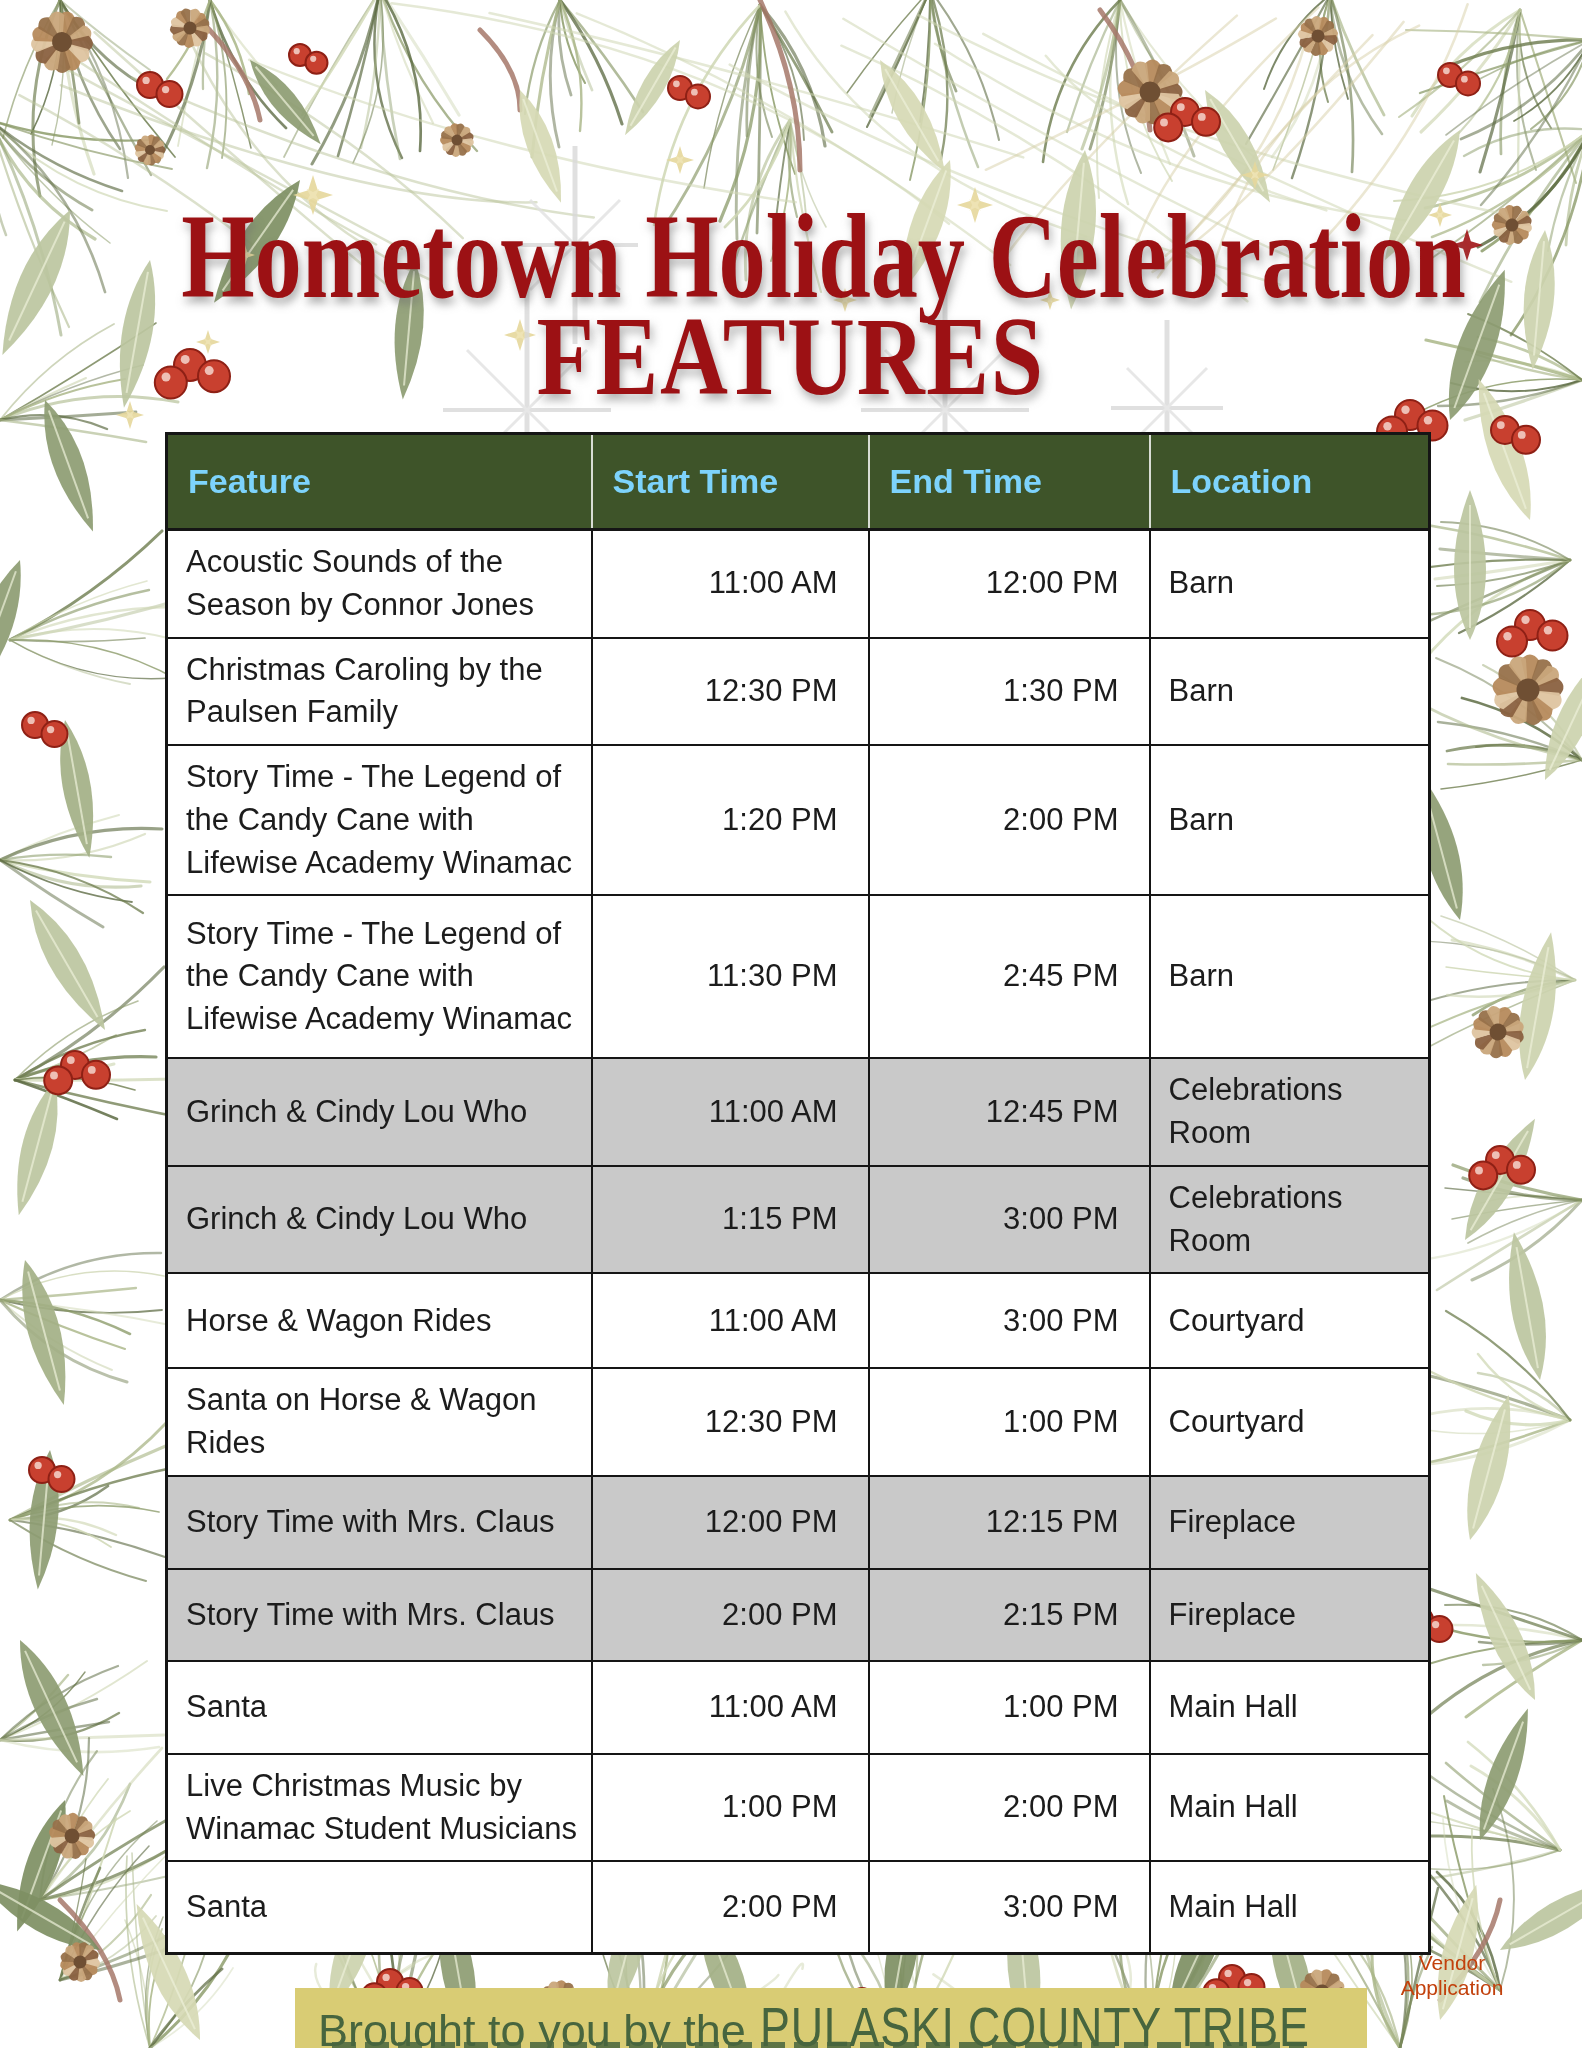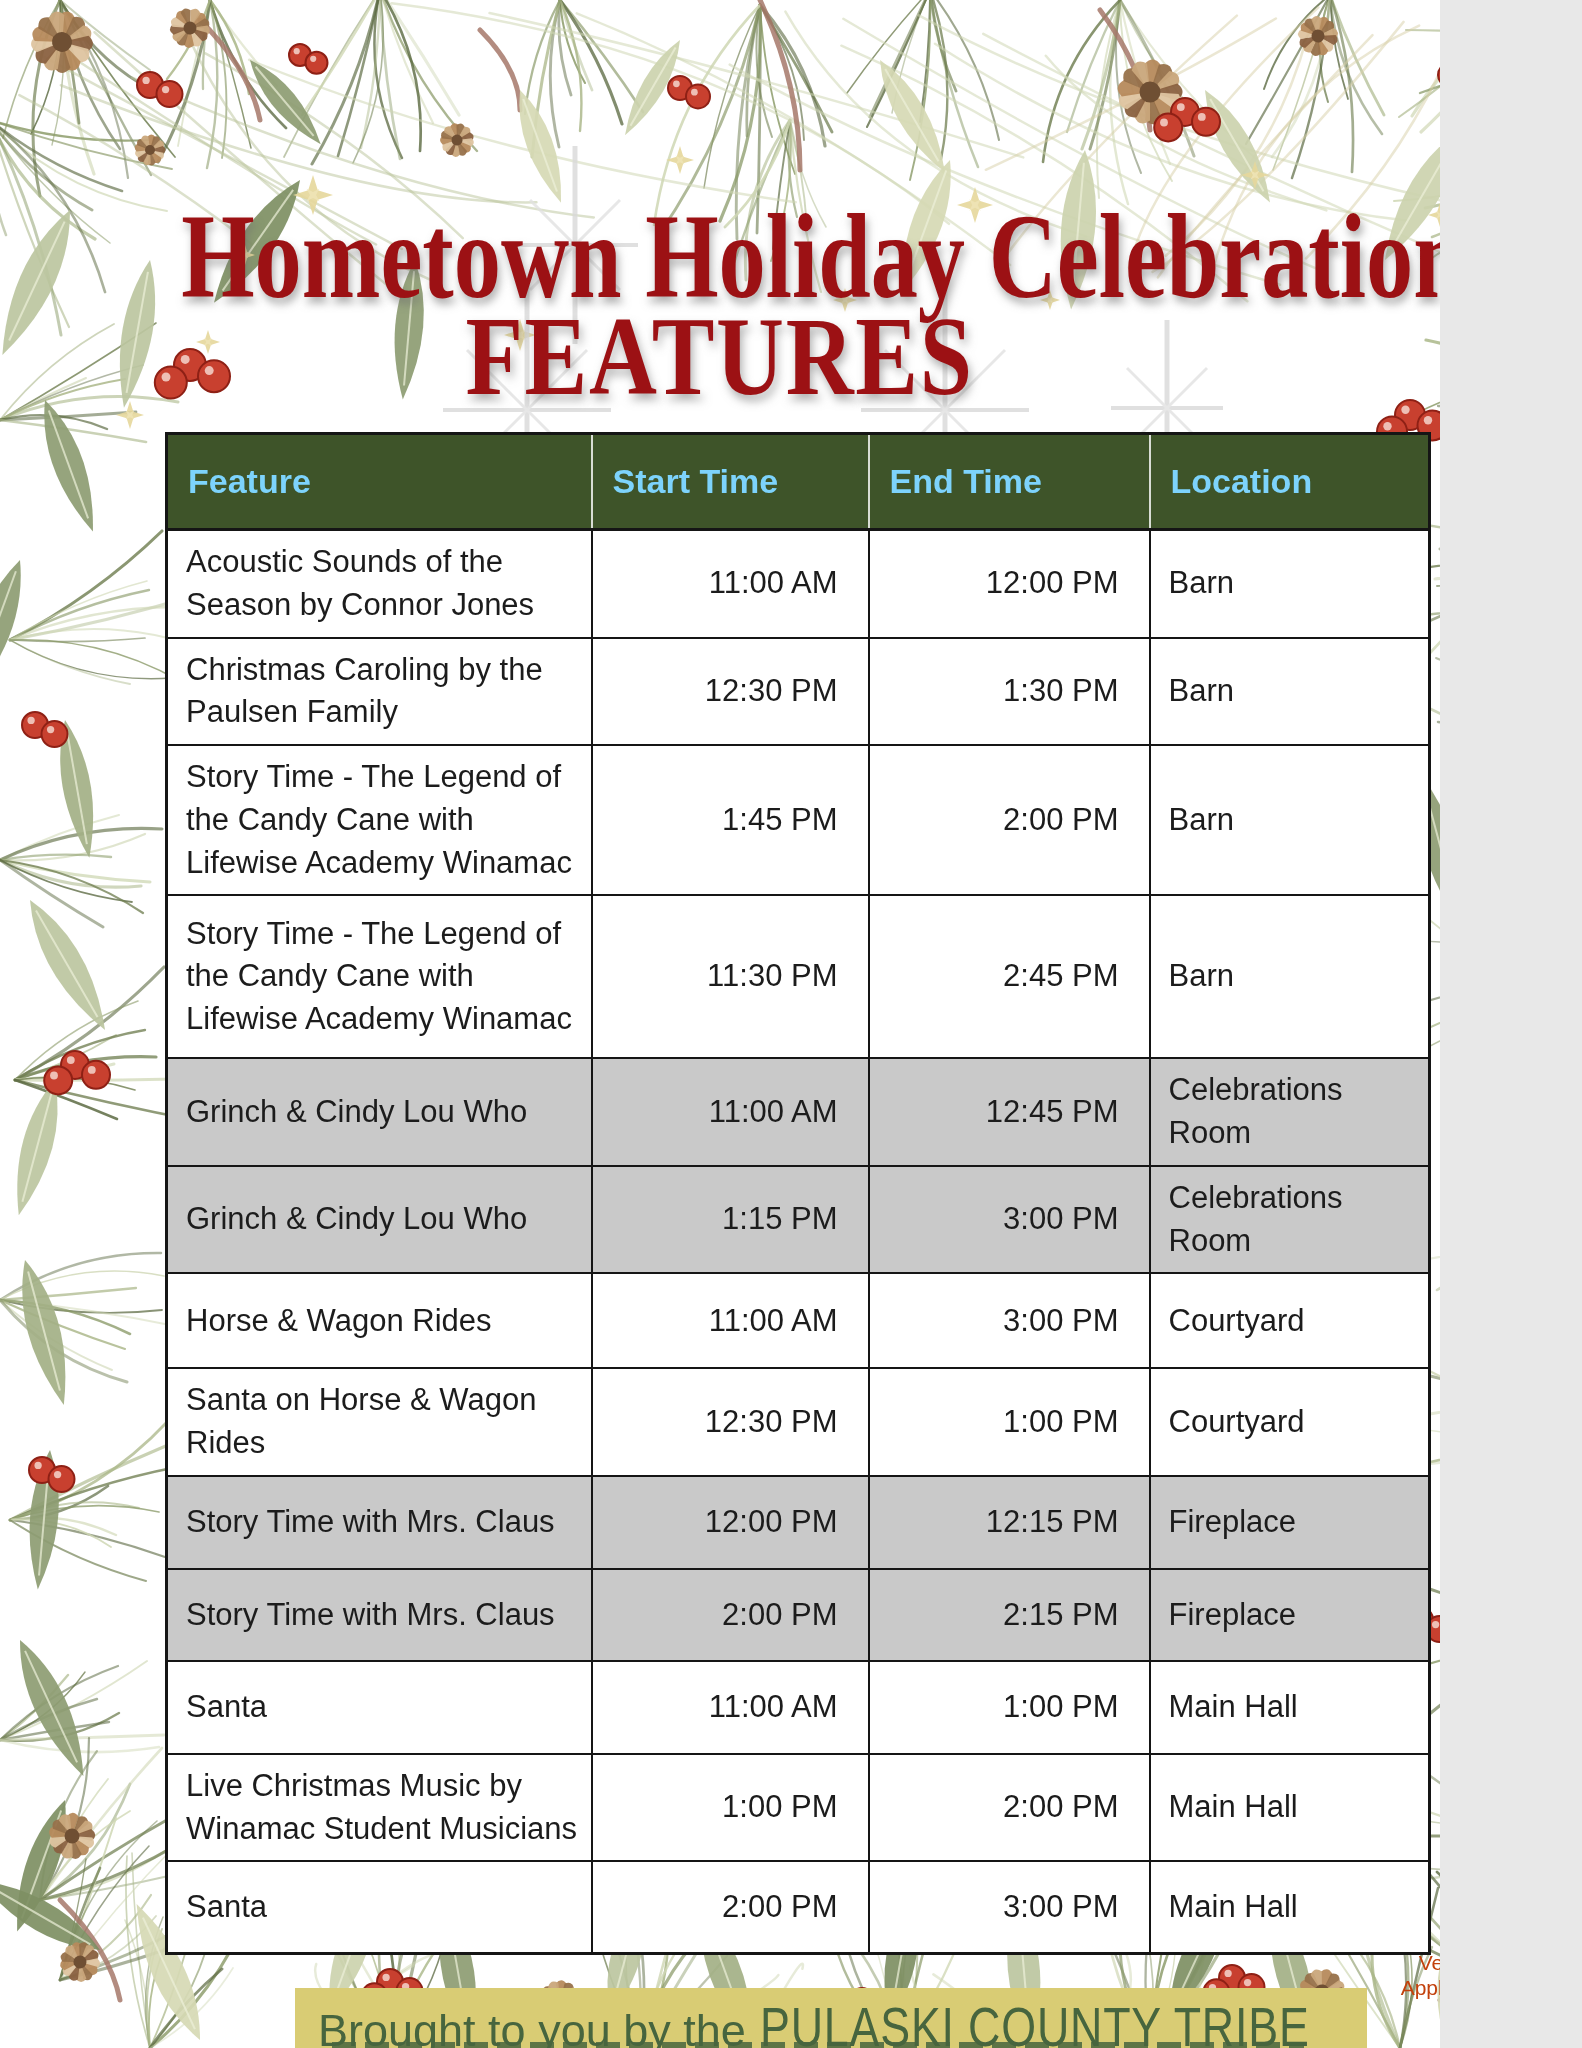--- a/index.html
+++ b/index.html
@@ -1,16 +1,16 @@
 <!DOCTYPE html>
 <html style="--title-red: #9c1114; --header-green: #3e5429; --row-shaded: #c9c9c9; --band-yellow: #d9cc74; --band-green: #47653e; --cell-text: #1c1c1c;"><head>
 <meta charset="utf-8">
 <style>
   html,body{margin:0;padding:0;background:#e8e8e8;}
-  .page{position:relative;width:1440px;height:2048px;overflow:hidden;background:#ffffff;
+  .page{position:relative;width:1582px;height:2048px;overflow:hidden;background:#ffffff;
         font-family:"Liberation Sans",sans-serif;}
   .decor{position:absolute;left:0;top:0;z-index:1;}
 
   
   .title-line{position:absolute;left:0;width:100%;text-align:center;z-index:3;
     font-family:"Liberation Serif",serif;font-weight:bold;color:var(--title-red,#9c1114);
     line-height:1;white-space:nowrap;
     text-shadow:3px 6px 10px rgba(110,110,110,.55);}
   .title-1{top:196px;font-size:121px;}
   .title-1 span{display:inline-block;transform:scaleX(.78);transform-origin:center;}
@@ -1039,21 +1039,21 @@
           <td class="c-loc">Barn</td>
         </tr>
         <tr style="height: 86px;">
           <td class="c-feature">Christmas Caroling by the Paulsen Family</td>
           <td class="c-time">12:30 PM</td>
           <td class="c-time">1:30 PM</td>
           <td class="c-loc">Barn</td>
         </tr>
         <tr style="height: 147px;">
           <td class="c-feature">Story Time - The Legend of the Candy Cane with Lifewise Academy Winamac</td>
-          <td class="c-time">1:45 PM</td>
+          <td class="c-time">1:20 PM</td>
           <td class="c-time">2:00 PM</td>
           <td class="c-loc">Barn</td>
         </tr>
         <tr style="height: 163px;">
           <td class="c-feature">Story Time - The Legend of the Candy Cane with Lifewise Academy Winamac</td>
           <td class="c-time">11:30 PM</td>
           <td class="c-time">2:45 PM</td>
           <td class="c-loc">Barn</td>
         </tr>
         <tr class="shaded" style="height: 95px;">

